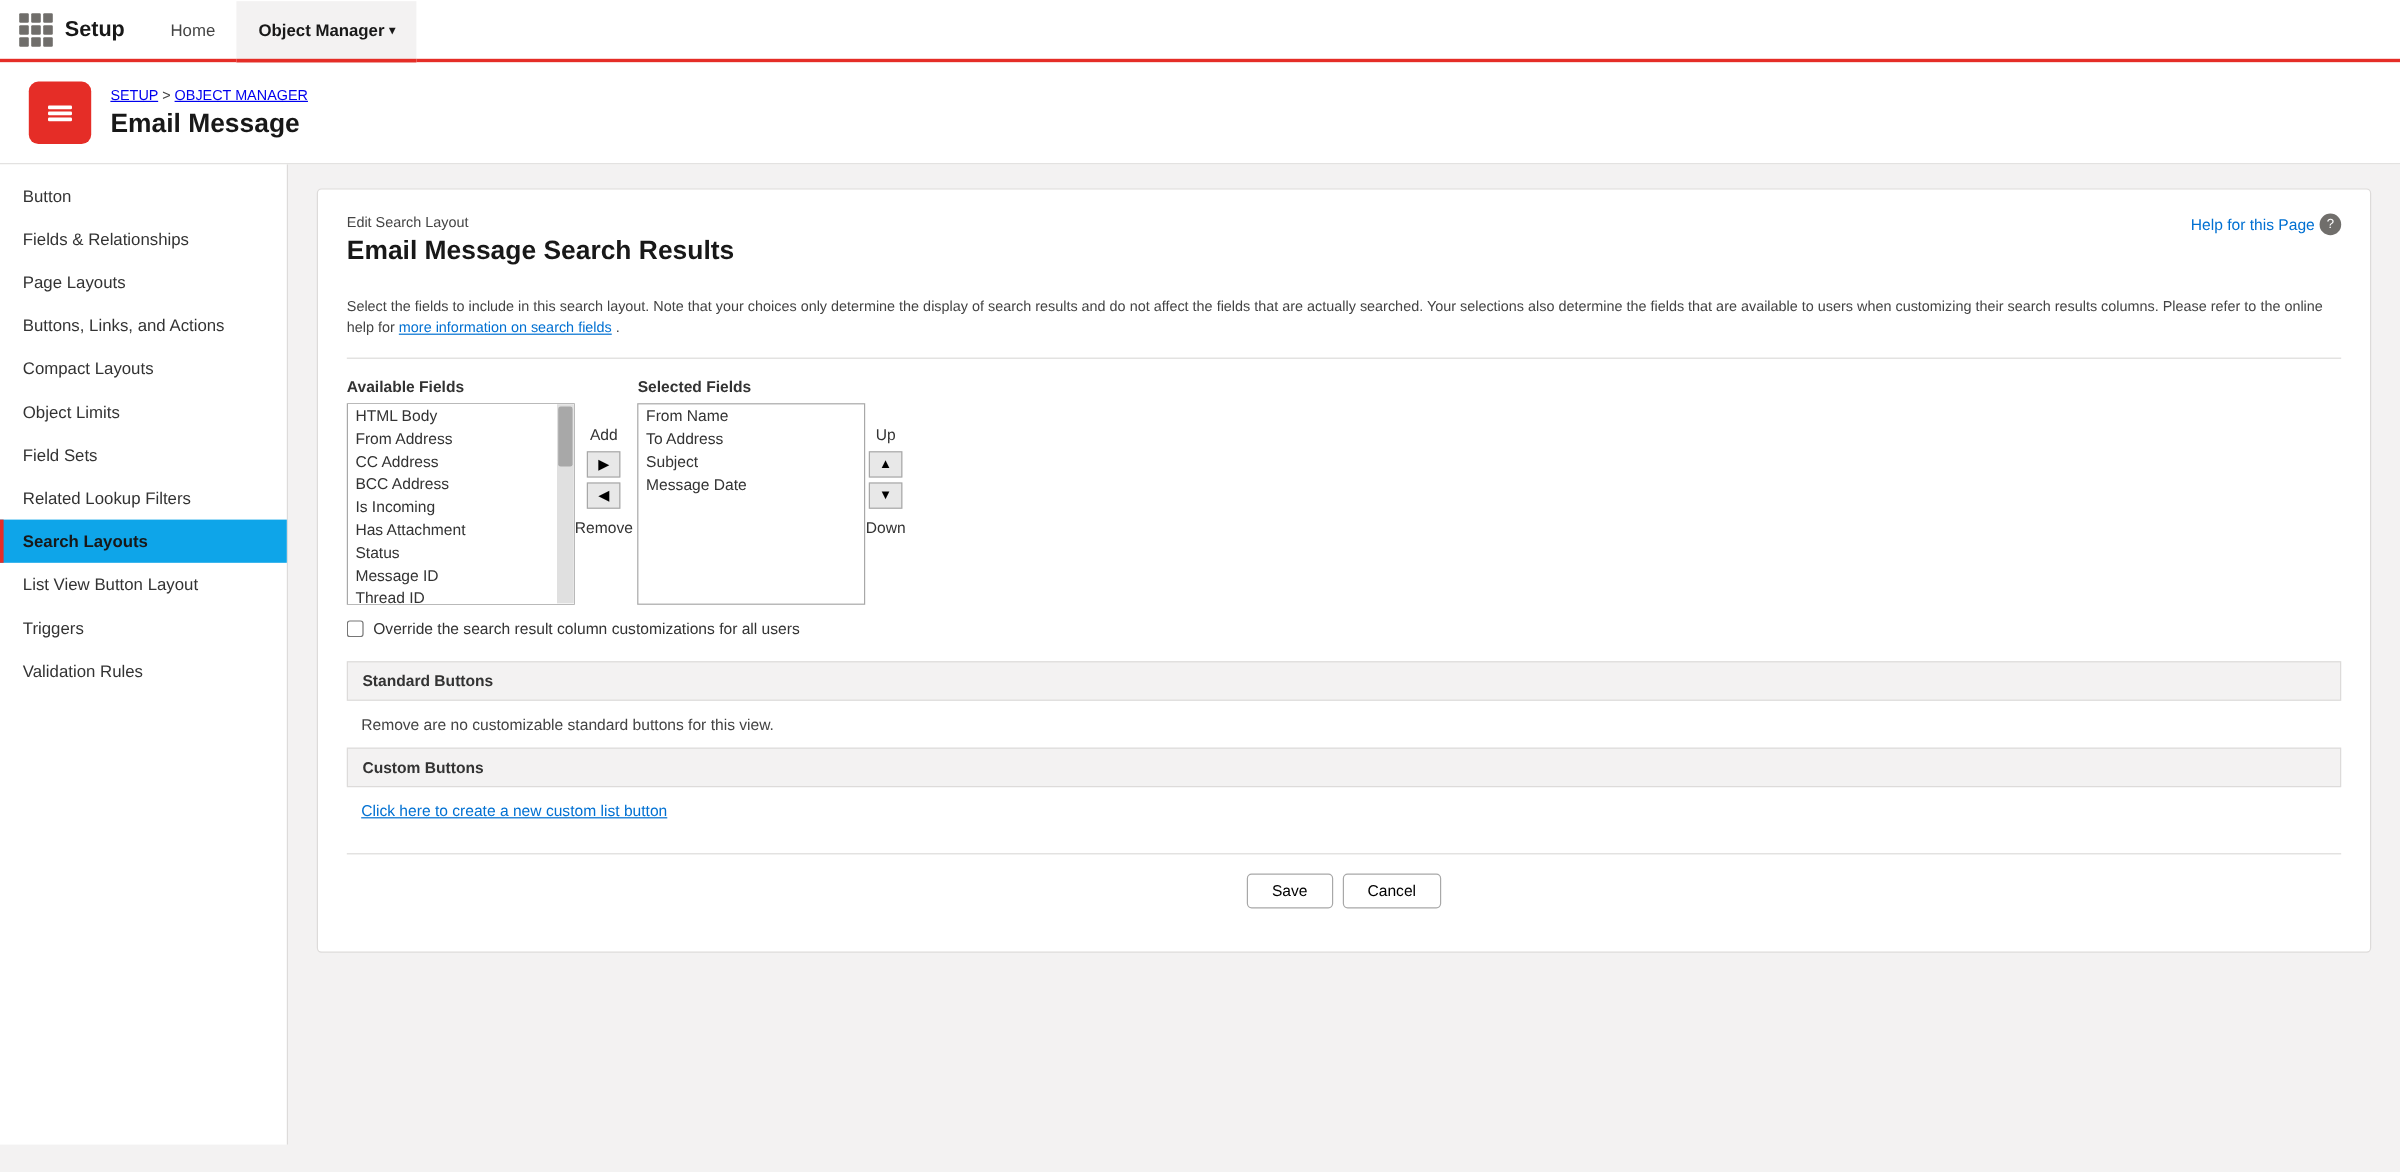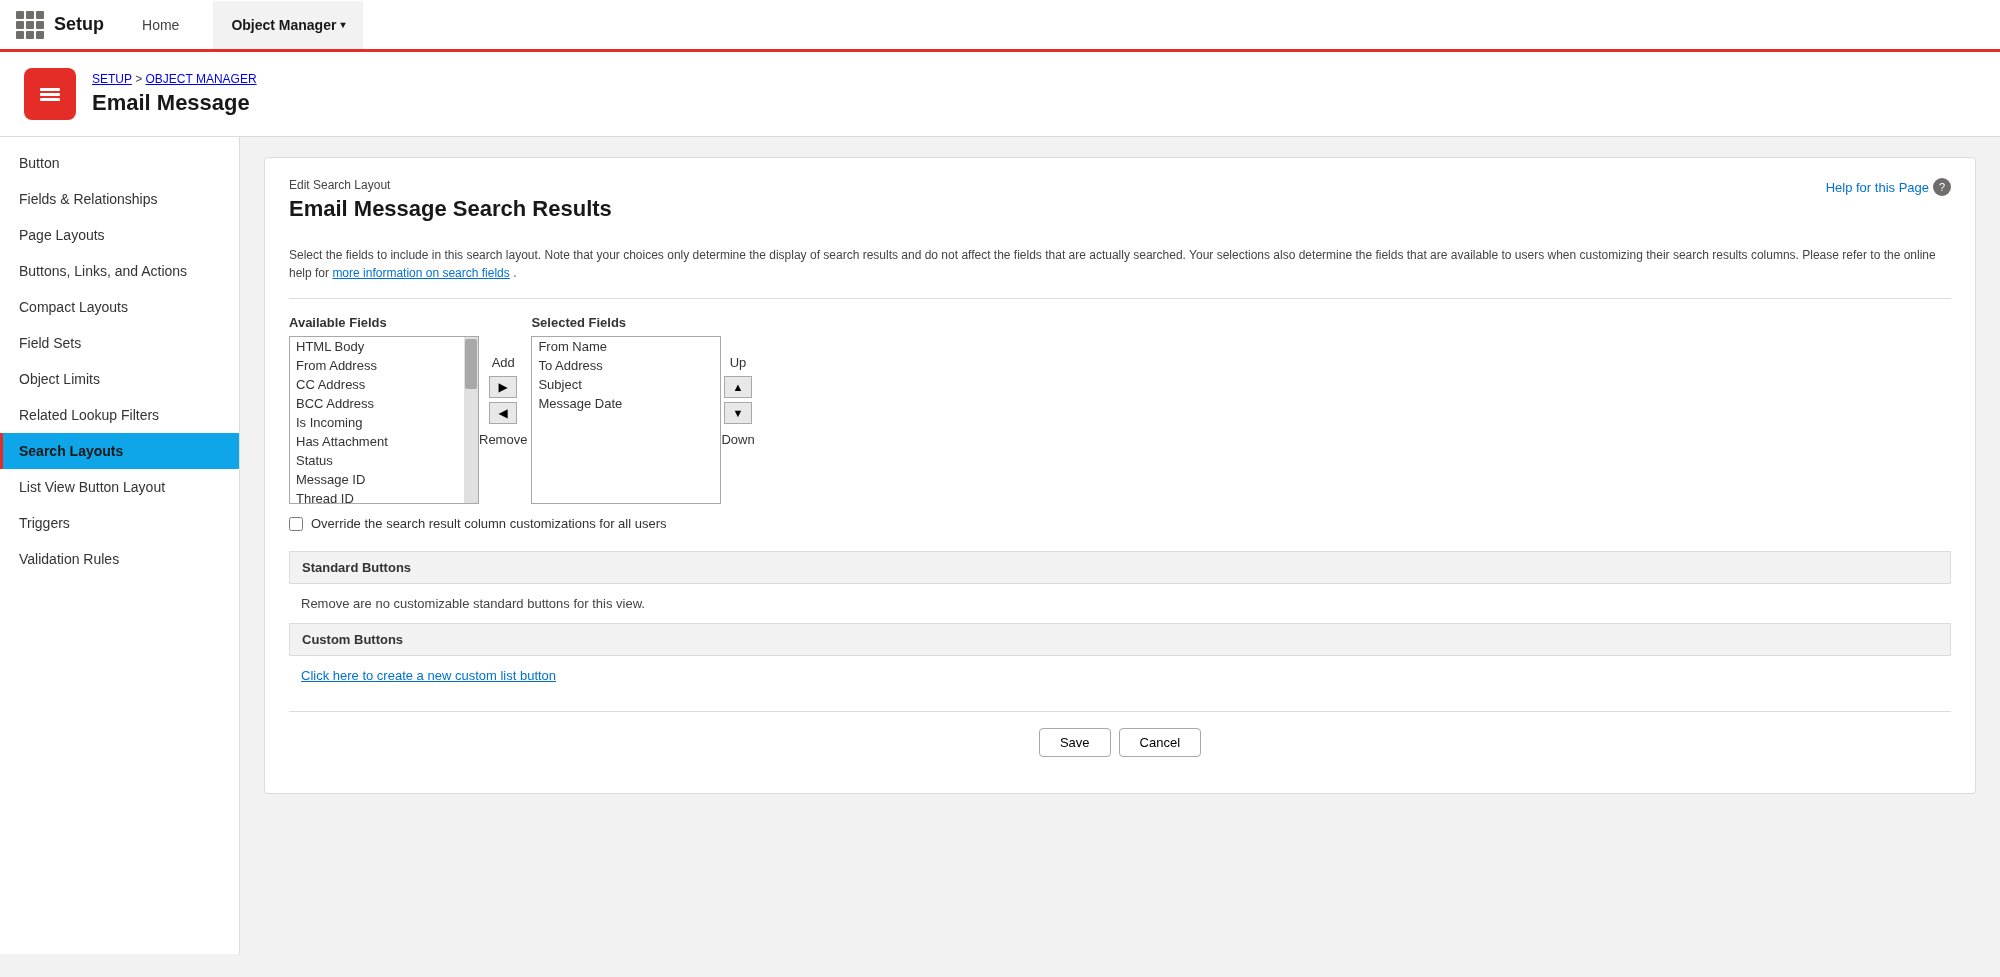--- a/index.html
+++ b/index.html
@@ -23,21 +23,21 @@
       font-weight: bold;
       color: #181818;
     }
     .grid-icon {
       display: grid;
       grid-template-columns: repeat(3,8px);
       grid-template-rows: repeat(3,8px);
       gap: 2px;
     }
     .grid-dot { width: 8px; height: 8px; background: #706e6b; border-radius: 1px; }
-    .nav-tabs { display: flex; gap: 16px; align-items: flex-end; }
+    .nav-tabs { display: flex; gap: 0; align-items: flex-end; }
     .nav-tab {
       padding: 16px 18px;
       font-size: 14px;
       color: #444;
       cursor: pointer;
       border-bottom: 3px solid transparent;
       margin-bottom: -3px;
       text-decoration: none;
     }
     .nav-tab.active {
@@ -348,22 +348,22 @@
 </div>
 
 <div class="main-layout">
 
   <div class="sidebar">
     <div class="sidebar-item">Button</div>
     <div class="sidebar-item">Fields &amp; Relationships</div>
     <div class="sidebar-item">Page Layouts</div>
     <div class="sidebar-item">Buttons, Links, and Actions</div>
     <div class="sidebar-item">Compact Layouts</div>
+    <div class="sidebar-item">Object Limits</div>
     <div class="sidebar-item">Field Sets</div>
-    <div class="sidebar-item">Object Limits</div>
     <div class="sidebar-item">Related Lookup Filters</div>
     <div class="sidebar-item active">Search Layouts</div>
     <div class="sidebar-item">List View Button Layout</div>
     <div class="sidebar-item">Triggers</div>
     <div class="sidebar-item">Validation Rules</div>
   </div>
 
   <div class="content-area">
     <div class="content-card">
 

